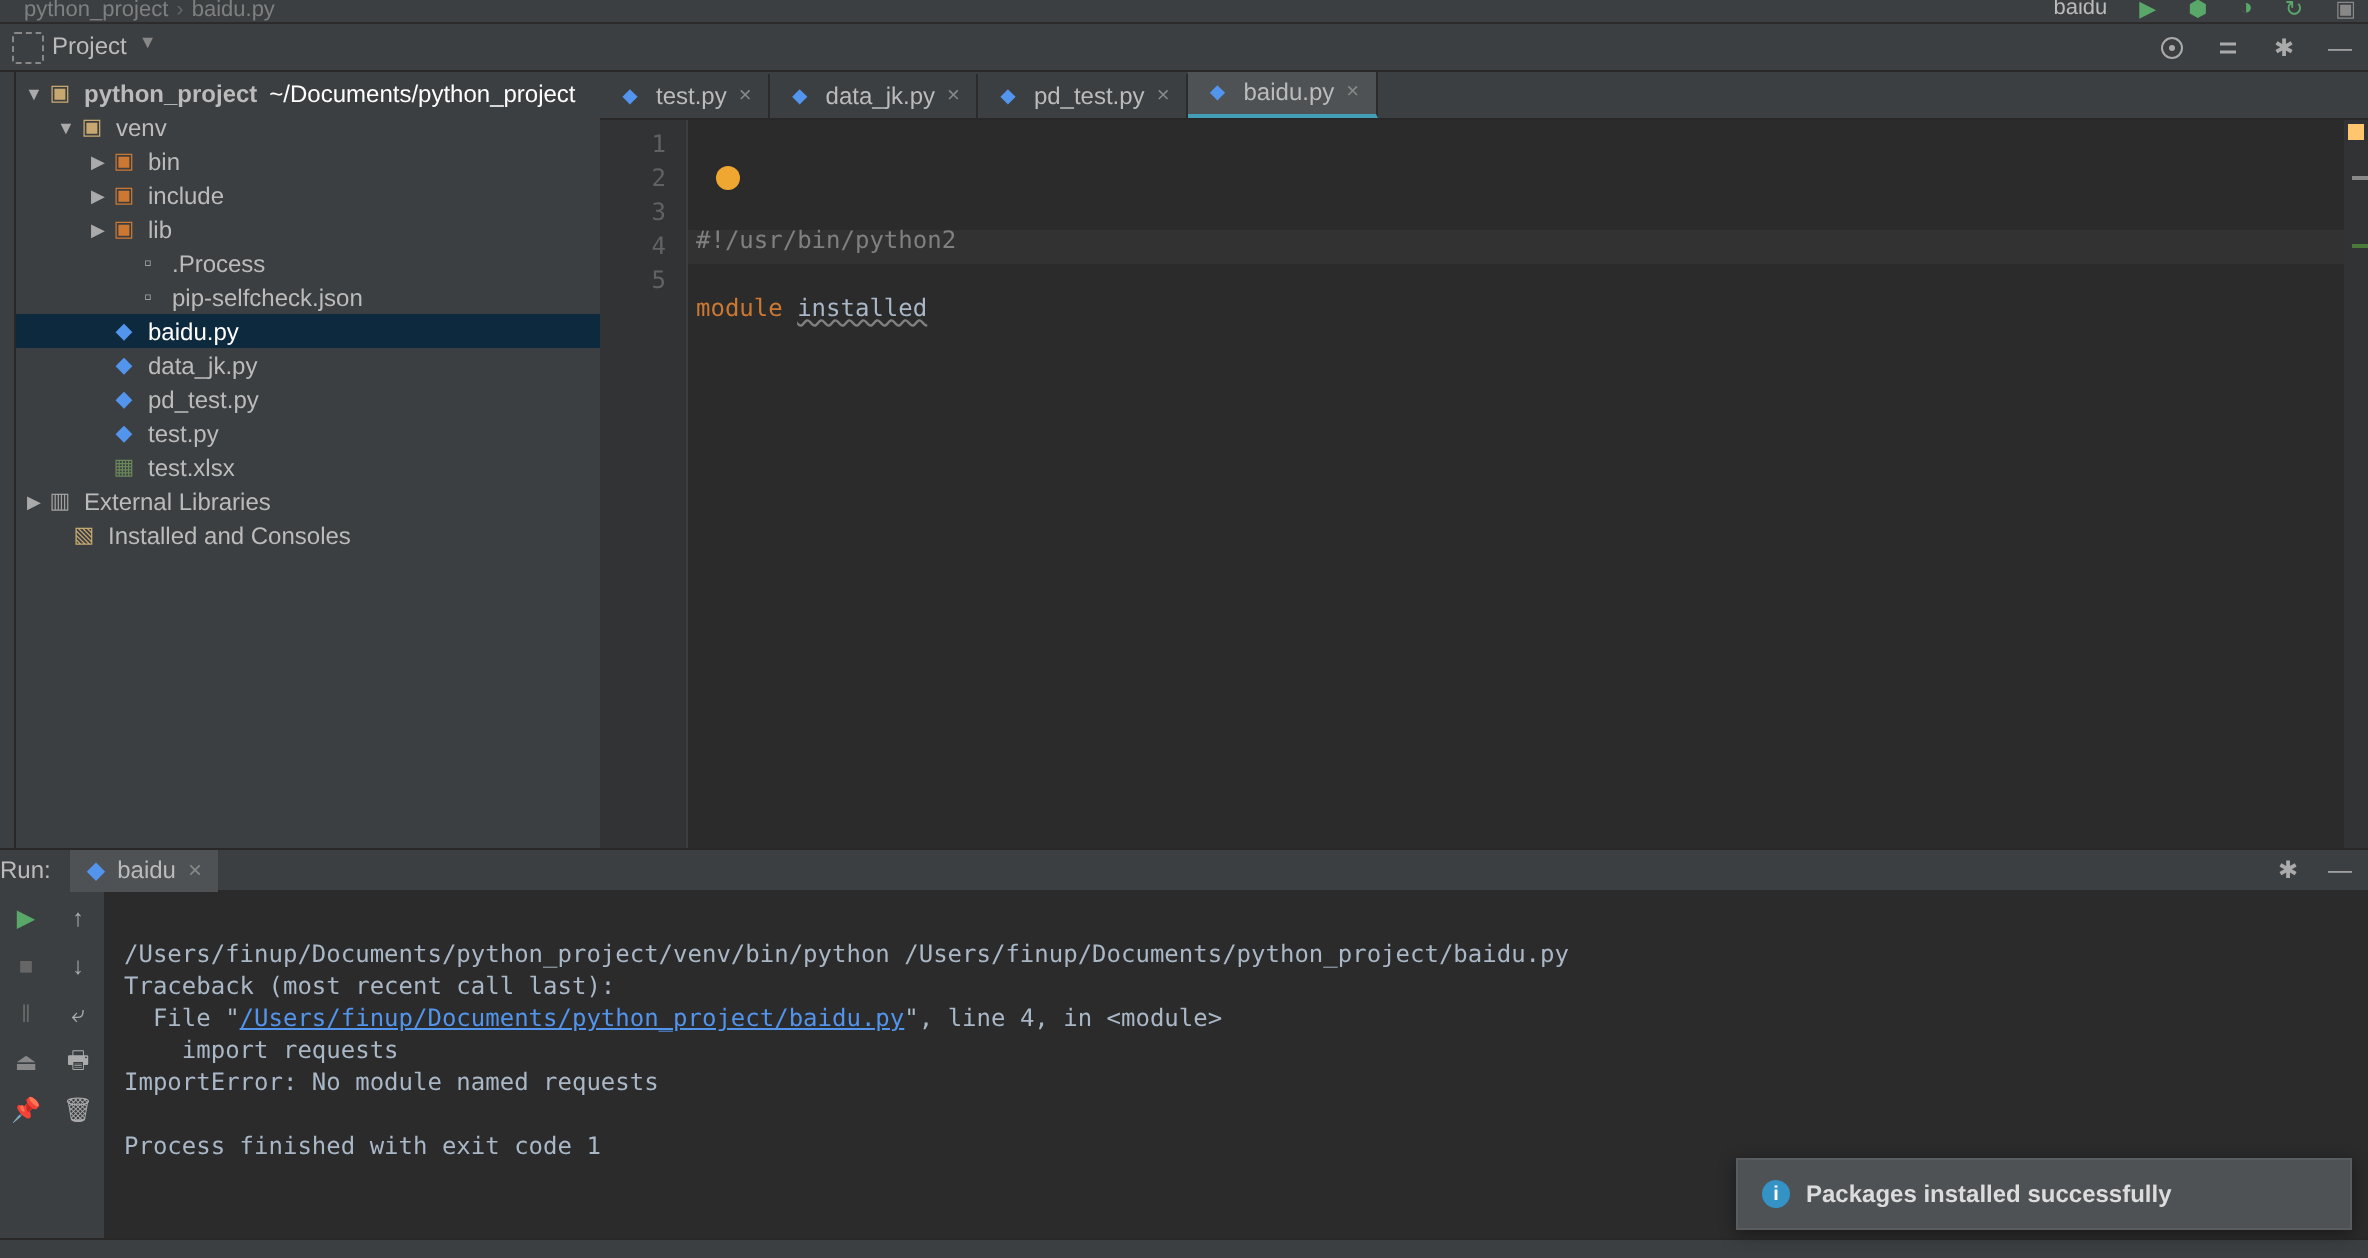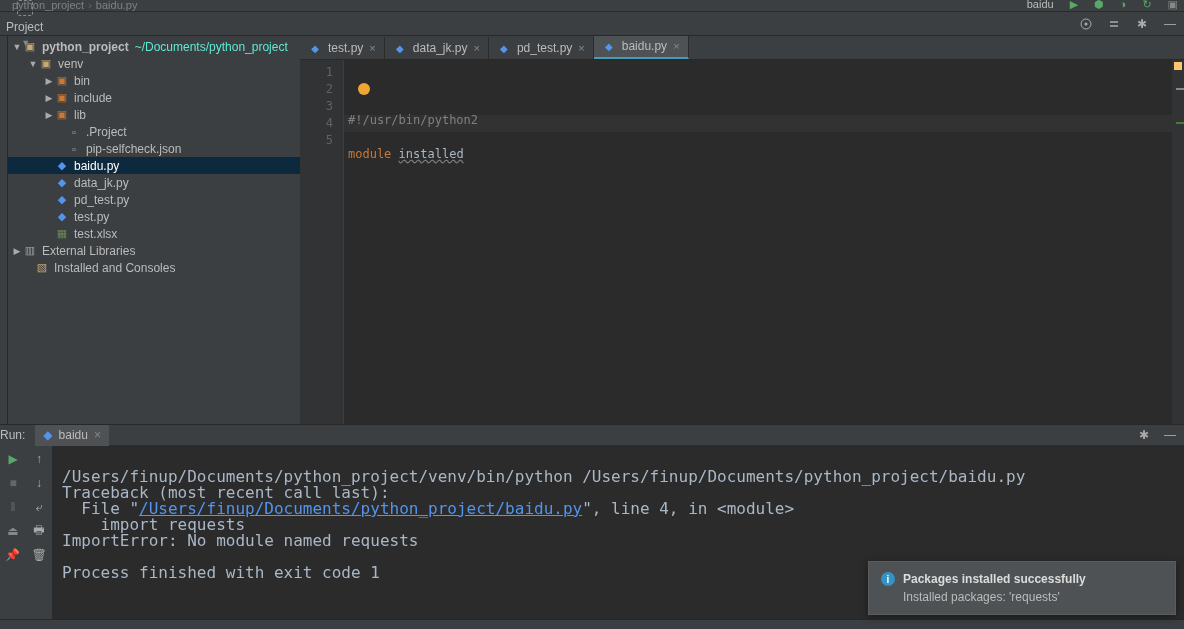--- a/index.html
+++ b/index.html
@@ -22,21 +22,21 @@
     position:relative;
   }
   .breadcrumbs .cut { opacity:.6; }
   .breadcrumbs .right { position:absolute; right:6px; bottom:0; display:flex; gap:16px; }
 
   
   .tool-header {
     height:24px; background:#3c3f41; border-bottom:1px solid #282828;
     display:flex; align-items:center; padding:0 6px; position:relative;
   }
-  .tool-header .left { display:flex; align-items:center; gap:4px;flex-direction:column; }
+  .tool-header .left { display:flex; align-items:flex-start; gap:4px; }
   .tool-header .right { position:absolute; right:6px; display:flex; gap:12px; }
   .tool-icon { width:16px; height:16px; border:1px dashed #888; border-radius:2px; }
   .tool-label { color:#bbbbbb; }
   .tool-drop { font-size:9px; color:#888; margin-left:2px; }
   .iconbtn { width:16px; height:16px; display:inline-flex; align-items:center; justify-content:center; color:#aaa; cursor:pointer; }
 
   
   .body-row { flex:1; display:flex; min-height:0; }
   .sidebar-strip { width:8px; background:#3c3f41; border-right:1px solid #282828; }
   .project-pane { width:292px; background:#3c3f41; display:flex; flex-direction:column; }
@@ -49,21 +49,21 @@
   .tree-row .arrow { width:10px; color:#aaa; font-size:9px; text-align:center; }
   .tree-row .ficon { width:16px; height:16px; margin-right:4px; display:inline-flex; align-items:center; justify-content:center; font-size:11px; }
   .dir { color:#c7a871; }
   .dir-open { color:#c7a871; }
   .dir-red { color:#cc7832; }
   .py { color:#5394ec; }
   .json { color:#a0a0a0; }
   .libs { color:#a0a0a0; }
   .tree-label { color:#bbbbbb; }
   .tree-row.selected .tree-label { color:#fff; }
-  .tree-dim { color:#5eead4; margin-left:6px; }
+  .tree-dim { color:#ffffff; margin-left:6px; }
 
   
   .editor-col { flex:1; display:flex; flex-direction:column; background:#2b2b2b; min-width:0; }
   .tabs {
     height:24px; background:#3c3f41; display:flex; align-items:flex-end;
     border-bottom:1px solid #282828;
   }
   .tab {
     height:22px; display:flex; align-items:center; gap:6px;
     padding:0 8px; border-right:1px solid #2b2b2b;
@@ -110,21 +110,21 @@
   .run-header .tab-pill {
     background:#4e5254; height:21px; display:flex; align-items:center;
     padding:0 8px; gap:6px; margin-left:10px;
   }
   .run-header .right { position:absolute; right:6px; display:flex; gap:10px; }
 
   .run-body { height:174px; display:flex; background:#2b2b2b; }
   .run-left1 { width:26px; background:#3c3f41; display:flex; flex-direction:column; align-items:center; padding-top:6px; gap:8px; }
   .run-left2 { width:26px; background:#3c3f41; display:flex; flex-direction:column; align-items:center; padding-top:6px; gap:8px; }
   .run-console {
-    flex:1; padding:8px 10px; font-family:Menlo,Consolas,monospace; font-size:16px;
+    flex:1; padding:8px 10px; font-family:Menlo,Consolas,monospace; font-size:12px;
     color:#a9b7c6; white-space:pre; line-height:16px; overflow:hidden;
   }
   .run-console .link { color:#5394ec; text-decoration:underline; }
   .run-console .err { color:#a9b7c6; }
 
   
   .notif {
     position:absolute; right:8px; bottom:14px;
     width:308px; background:#4e5254; border:1px solid #5a5d5f;
     padding:10px 12px; box-shadow:0 2px 8px rgba(0,0,0,.4);
@@ -210,21 +210,21 @@
           <span class="tree-label">include</span>
         </div>
         <div class="tree-row" style="padding-left:36px">
           <span class="arrow">▶</span>
           <span class="ficon dir-red">▣</span>
           <span class="tree-label">lib</span>
         </div>
         <div class="tree-row" style="padding-left:48px">
           <span class="arrow"></span>
           <span class="ficon json">▫</span>
-          <span class="tree-label">.Project</span>
+          <span class="tree-label">.Process</span>
         </div>
         <div class="tree-row" style="padding-left:48px">
           <span class="arrow"></span>
           <span class="ficon json">▫</span>
           <span class="tree-label">pip-selfcheck.json</span>
         </div>
         <div class="tree-row selected" style="padding-left:36px">
           <span class="arrow"></span>
           <span class="ficon py">◆</span>
           <span class="tree-label">baidu.py</span>
@@ -353,14 +353,13 @@
   </div>
 
   <div class="status-bar"></div>
 </div>
 
 <div class="notif">
   <div class="title">
     <span class="info-icon">i</span>
     <span>Packages installed successfully</span>
   </div>
-  <div class="body">Installed packages: 'requests'</div>
 </div>
 
 </body></html>

